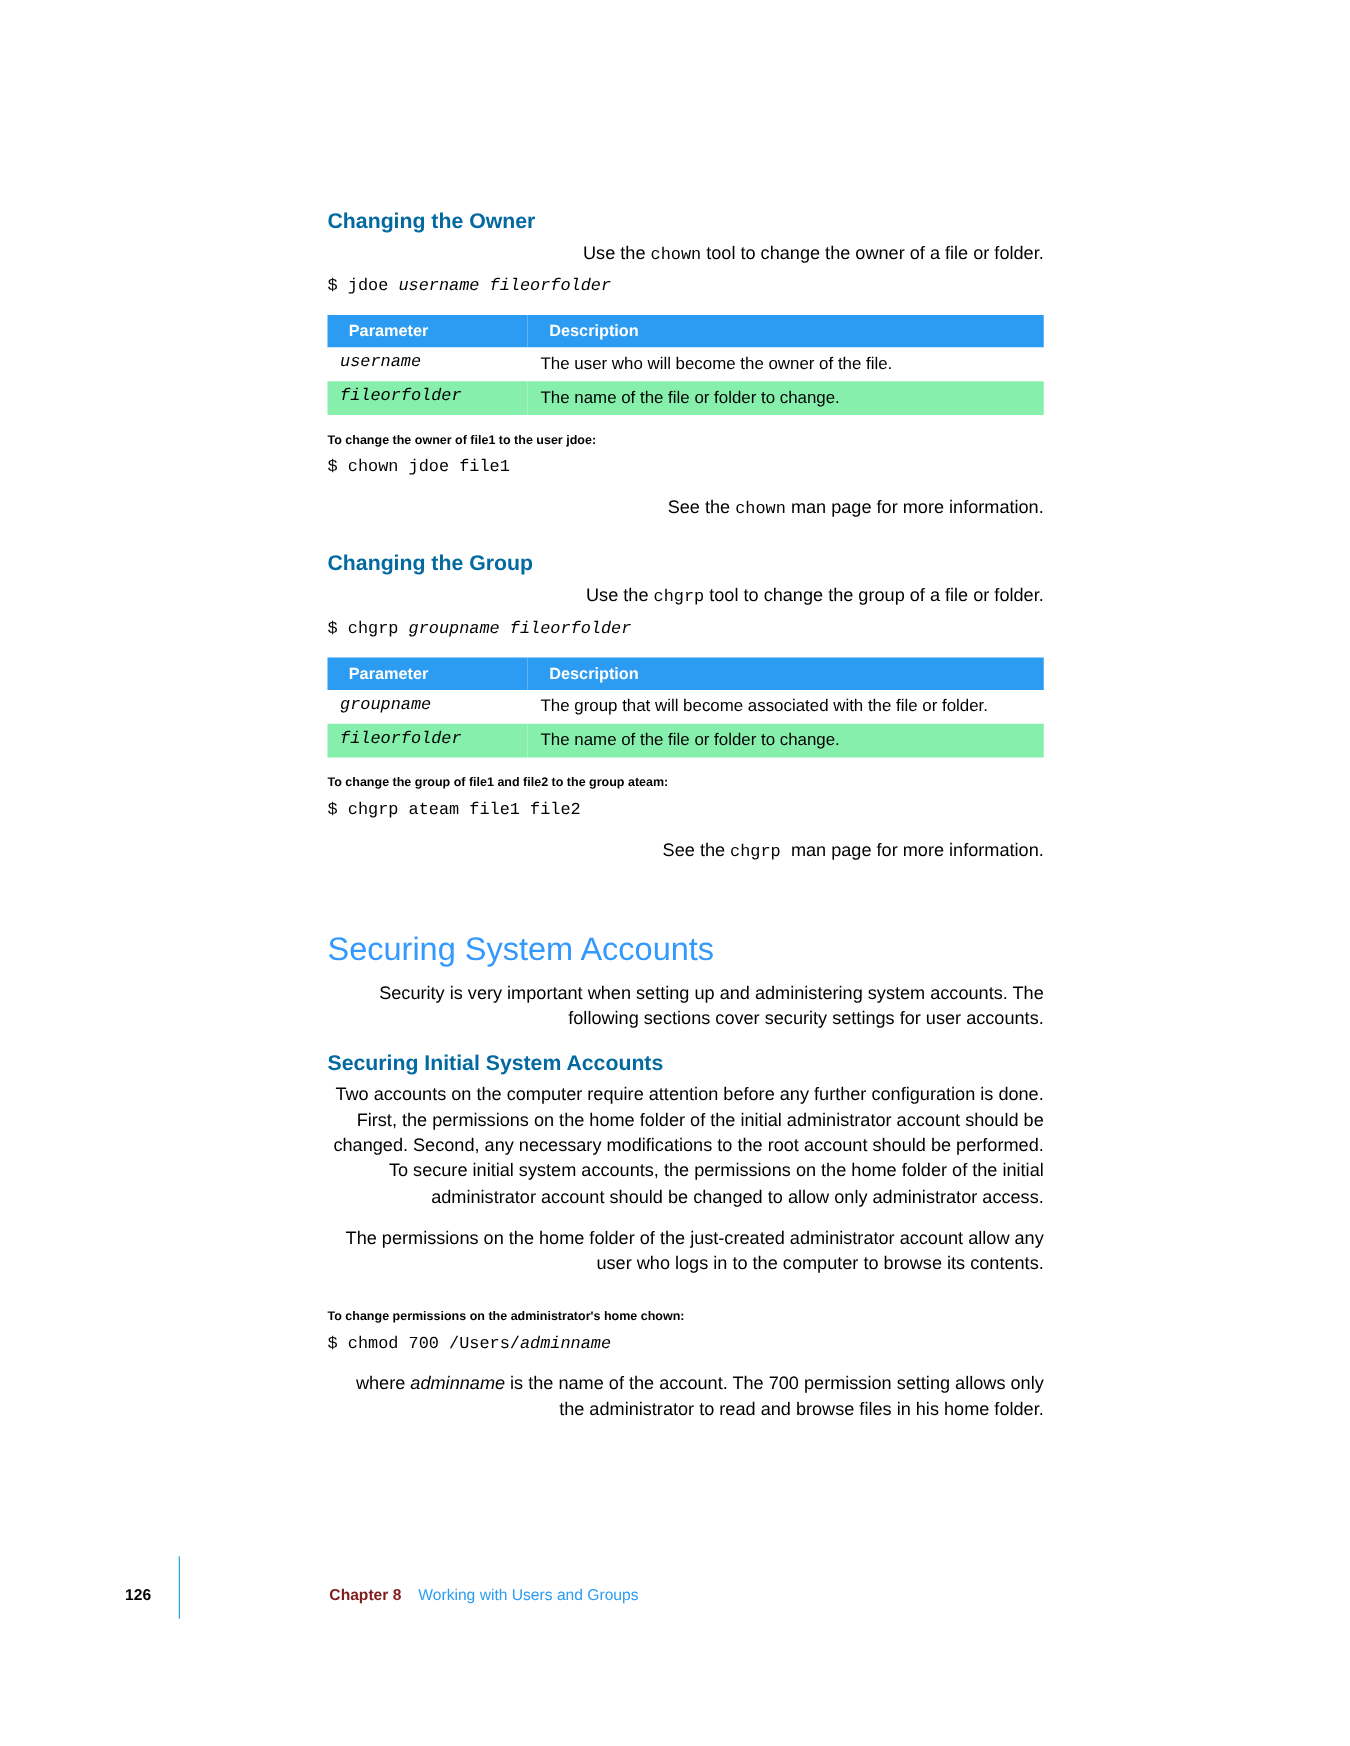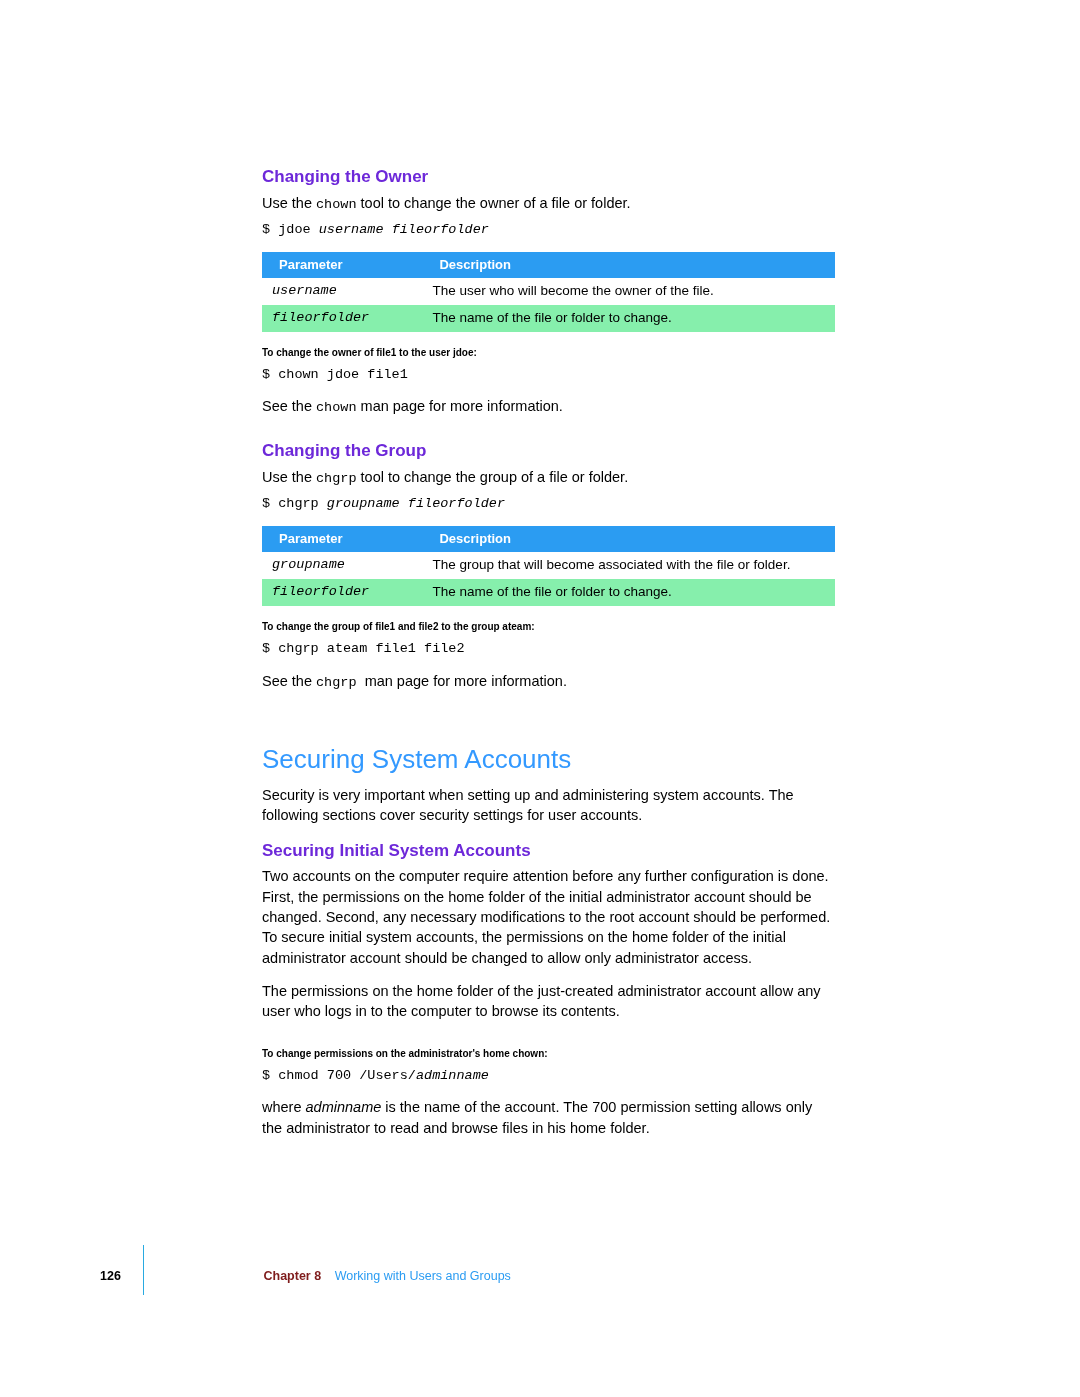--- a/index.html
+++ b/index.html
@@ -12,34 +12,35 @@
     line-height: 1.4;
   }
   .page {
     width: 1080px;
     height: 1397px;
     position: relative;
     box-sizing: border-box;
     padding: 165px 245px 0 262px;
   }
   h3 {
-    color: #6d28d9;
+    color: #0369a1;
     font-weight: 600;
     font-size: 17px;
     margin: 0 0 4px 0;
   }
   h2 {
     color: #3399ff;
     font-weight: 400;
     font-size: 26px;
     margin: 48px 0 8px 0;
   }
   p {
     margin: 0 0 3px 0;
     font-size: 14.5px;
+    text-align: right;
   }
   .code-line {
     font-family: "Courier New", monospace;
     font-size: 13.5px;
     margin: 6px 0 12px 0;
   }
   .code-line .mono-ital {
     font-style: italic;
   }
   .inline-mono {

